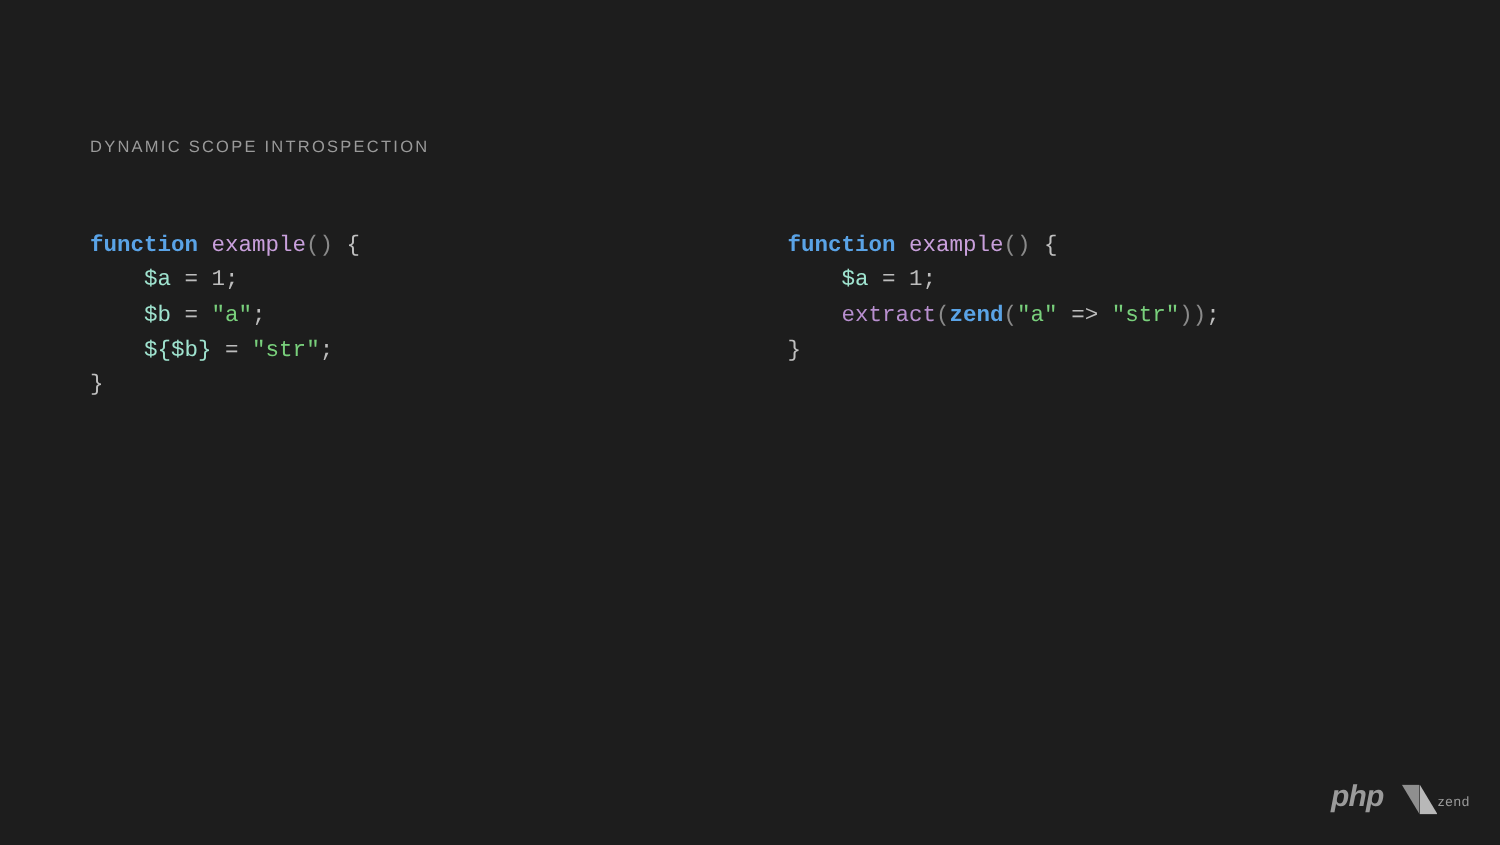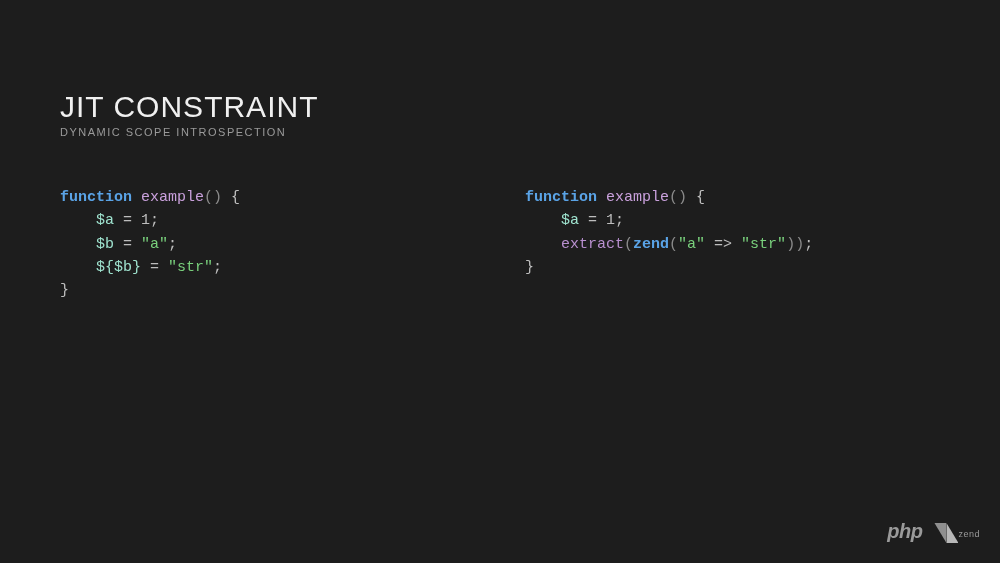--- a/index.html
+++ b/index.html
@@ -102,21 +102,20 @@
     font-size: 9px;
     letter-spacing: 0.5px;
     margin-top: 1px;
   }
 </style>
 </head>
 <body>
 
 <div class="slide">
 
-  <h1 class="title">JIT CONSTRAINT</h1>
   <div class="subtitle">DYNAMIC SCOPE INTROSPECTION</div>
 
   <ul class="bullets">
   </ul>
 
   <div class="code-row">
 
     <div class="code-block"><span class="kw">function</span> <span class="fn">example</span><span class="punc">()</span> <span class="br">{</span>
     <span class="var">$a</span><span class="op"> = </span><span class="num">1</span><span class="op">;</span>
     <span class="var">$b</span><span class="op"> = </span><span class="str">"a"</span><span class="op">;</span>

